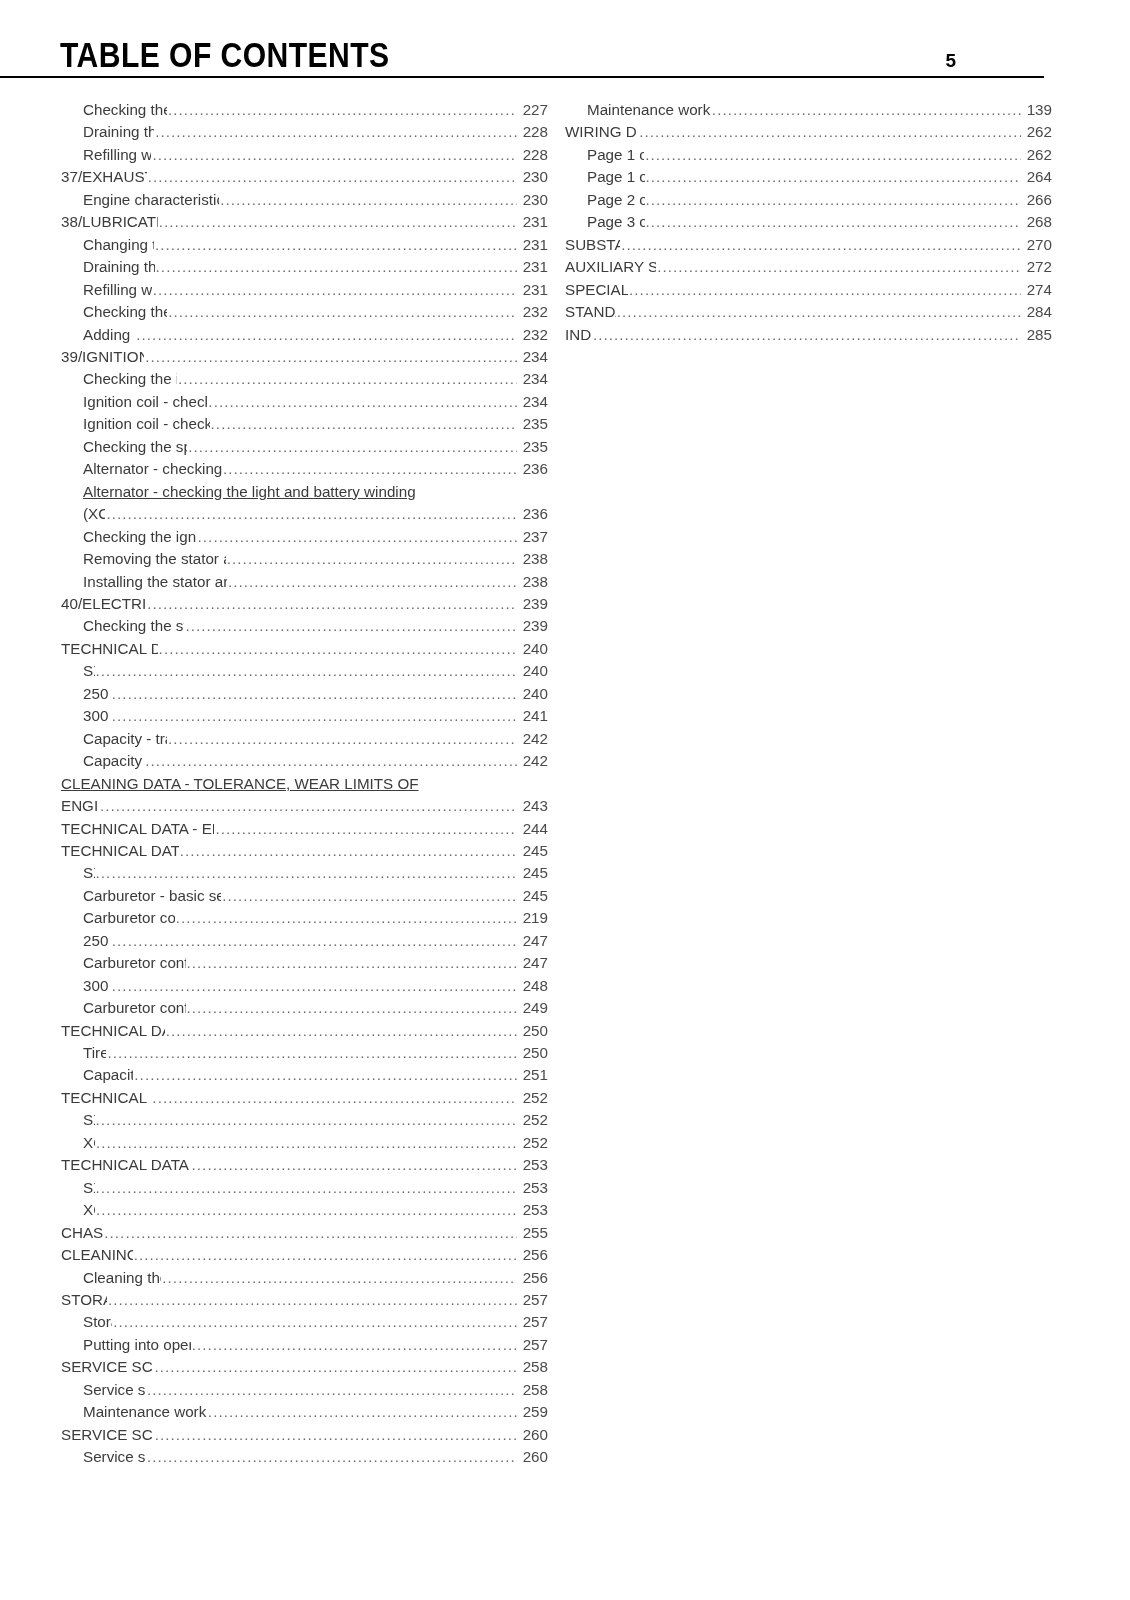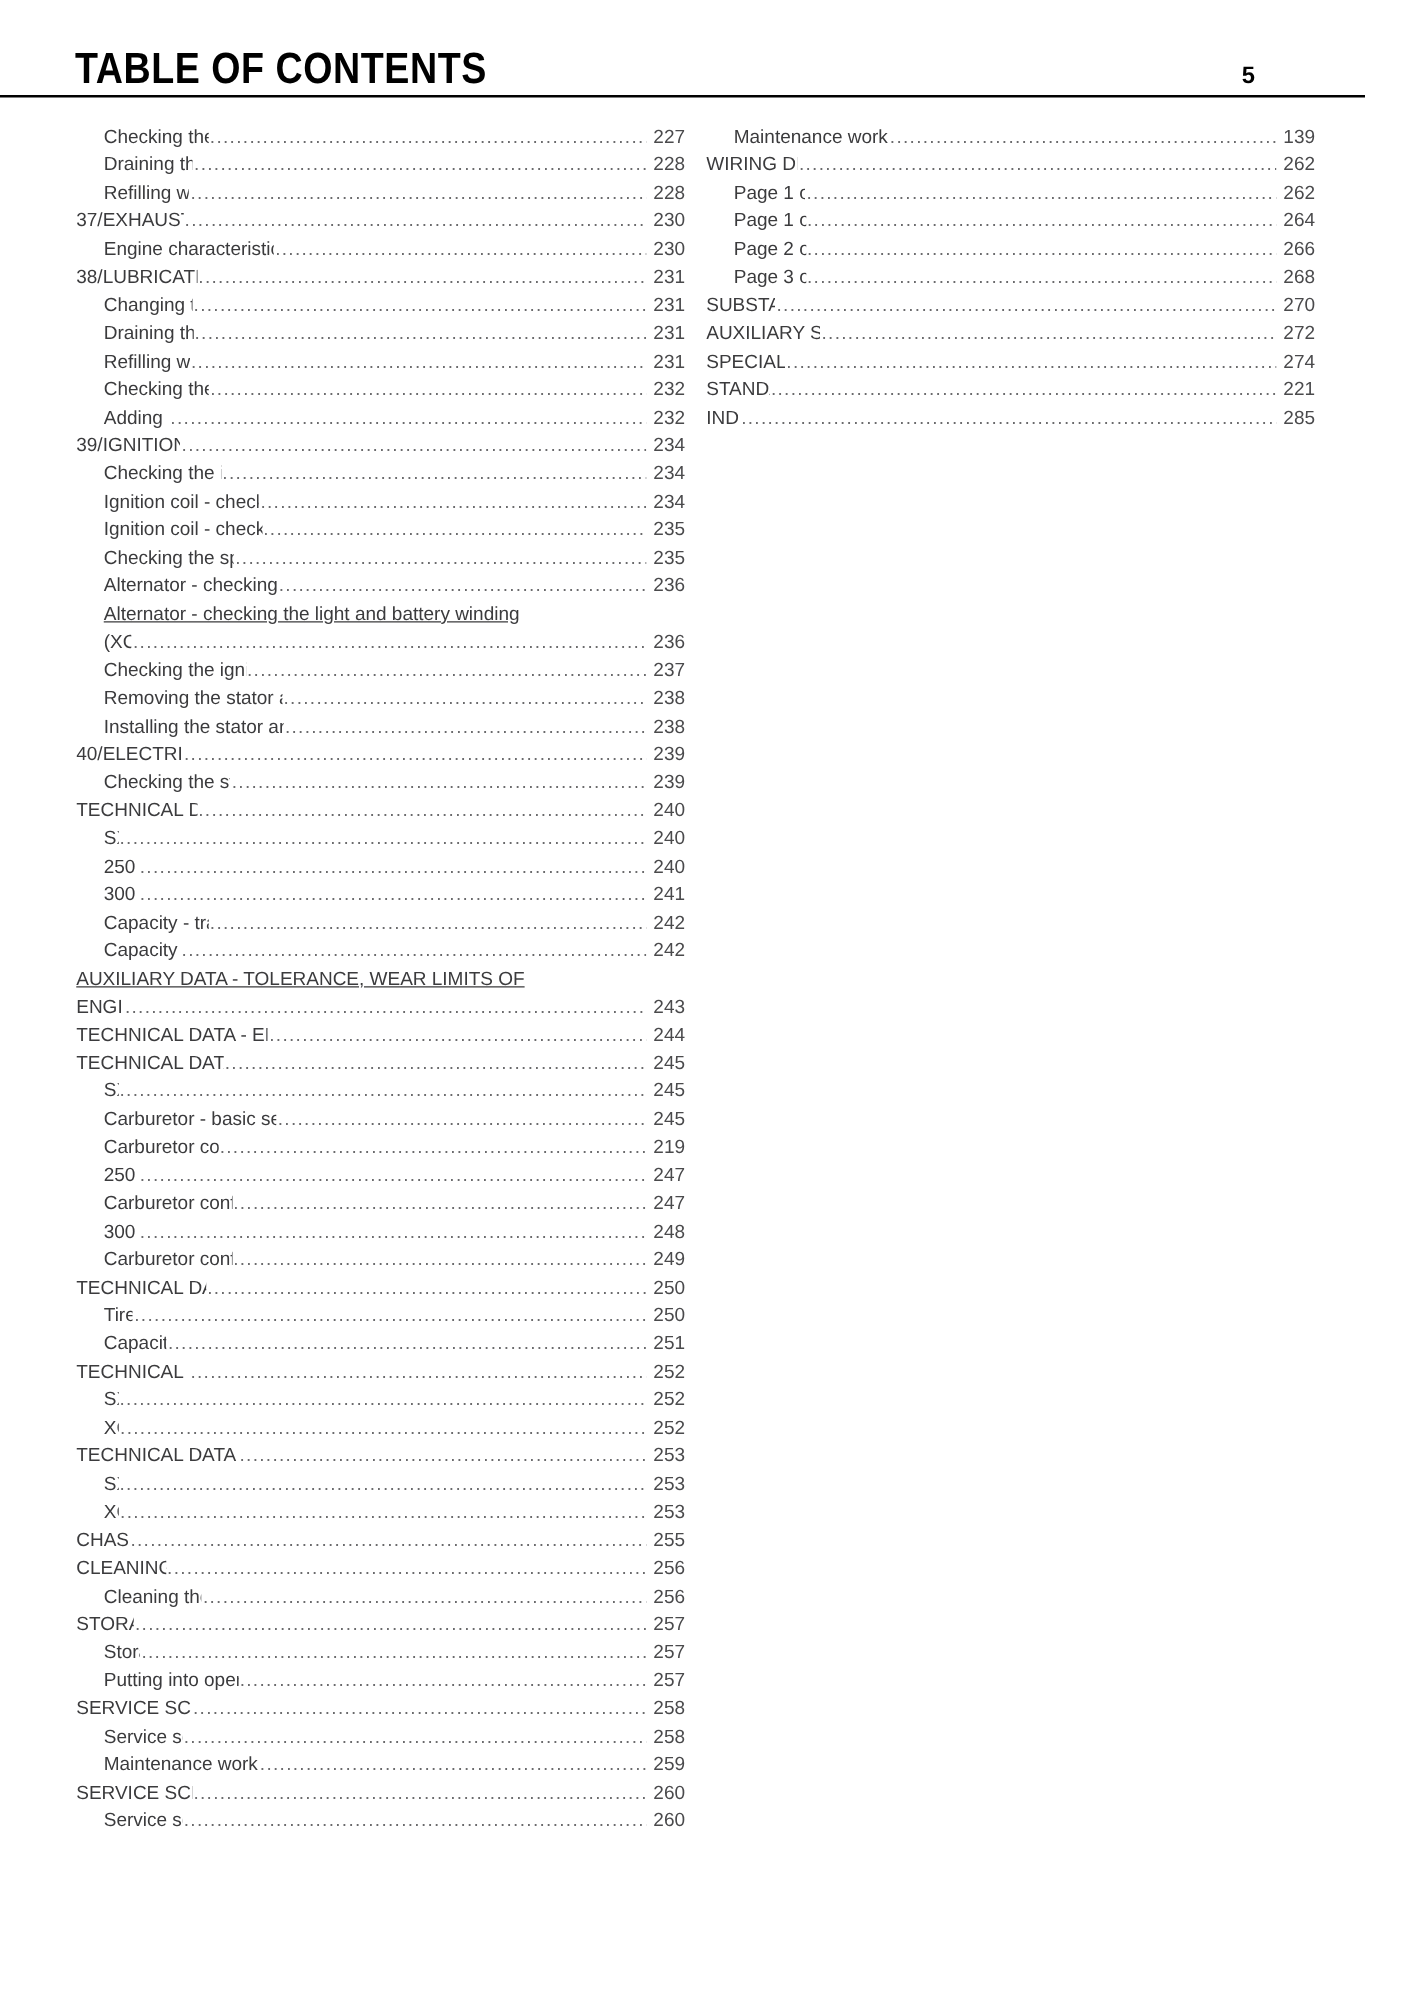--- a/index.html
+++ b/index.html
@@ -16,21 +16,20 @@
     overflow: hidden;
   }
 
   
   .header {
     position: absolute;
     left: 0;
     top: 0;
     width: 1044px;
     height: 78px;
-    padding-left: 48px;
   }
   .header-title {
     position: absolute;
     left: 60px;
     bottom: 6px;
     font-family: "Liberation Sans Narrow", "Liberation Sans", sans-serif;
     font-weight: bold;
     font-size: 35px;
     line-height: 35px;
     letter-spacing: 0.5px;
@@ -332,21 +331,21 @@
         </div>
       </div>
       <div class="toc-entry level-2">
         <div class="entry-row">
           <span class="entry-label">Capacity - coolant</span>
           <span class="entry-leader"></span>
           <span class="entry-page">242</span>
         </div>
       </div>
       <div class="toc-entry level-1">
-        <span class="entry-wrap-line">AUXILIARY DATA - TOLERANCE, WEAR LIMITS OF</span>
+        <span class="entry-wrap-line">CLEANING DATA - TOLERANCE, WEAR LIMITS OF</span>
         <div class="entry-row">
           <span class="entry-label spaced">ENGINE</span>
           <span class="entry-leader"></span>
           <span class="entry-page">243</span>
         </div>
       </div>
       <div class="toc-entry level-1">
         <div class="entry-row">
           <span class="entry-label">TECHNICAL DATA - ENGINE TIGHTENING TORQUES</span>
           <span class="entry-leader"></span>
@@ -611,21 +610,21 @@
         <div class="entry-row">
           <span class="entry-label">SPECIAL TOOLS</span>
           <span class="entry-leader"></span>
           <span class="entry-page">274</span>
         </div>
       </div>
       <div class="toc-entry level-1">
         <div class="entry-row">
           <span class="entry-label">STANDARDS</span>
           <span class="entry-leader"></span>
-          <span class="entry-page">221</span>
+          <span class="entry-page">284</span>
         </div>
       </div>
       <div class="toc-entry level-1">
         <div class="entry-row">
           <span class="entry-label">INDEX</span>
           <span class="entry-leader"></span>
           <span class="entry-page">285</span>
         </div>
       </div>
     </div>

